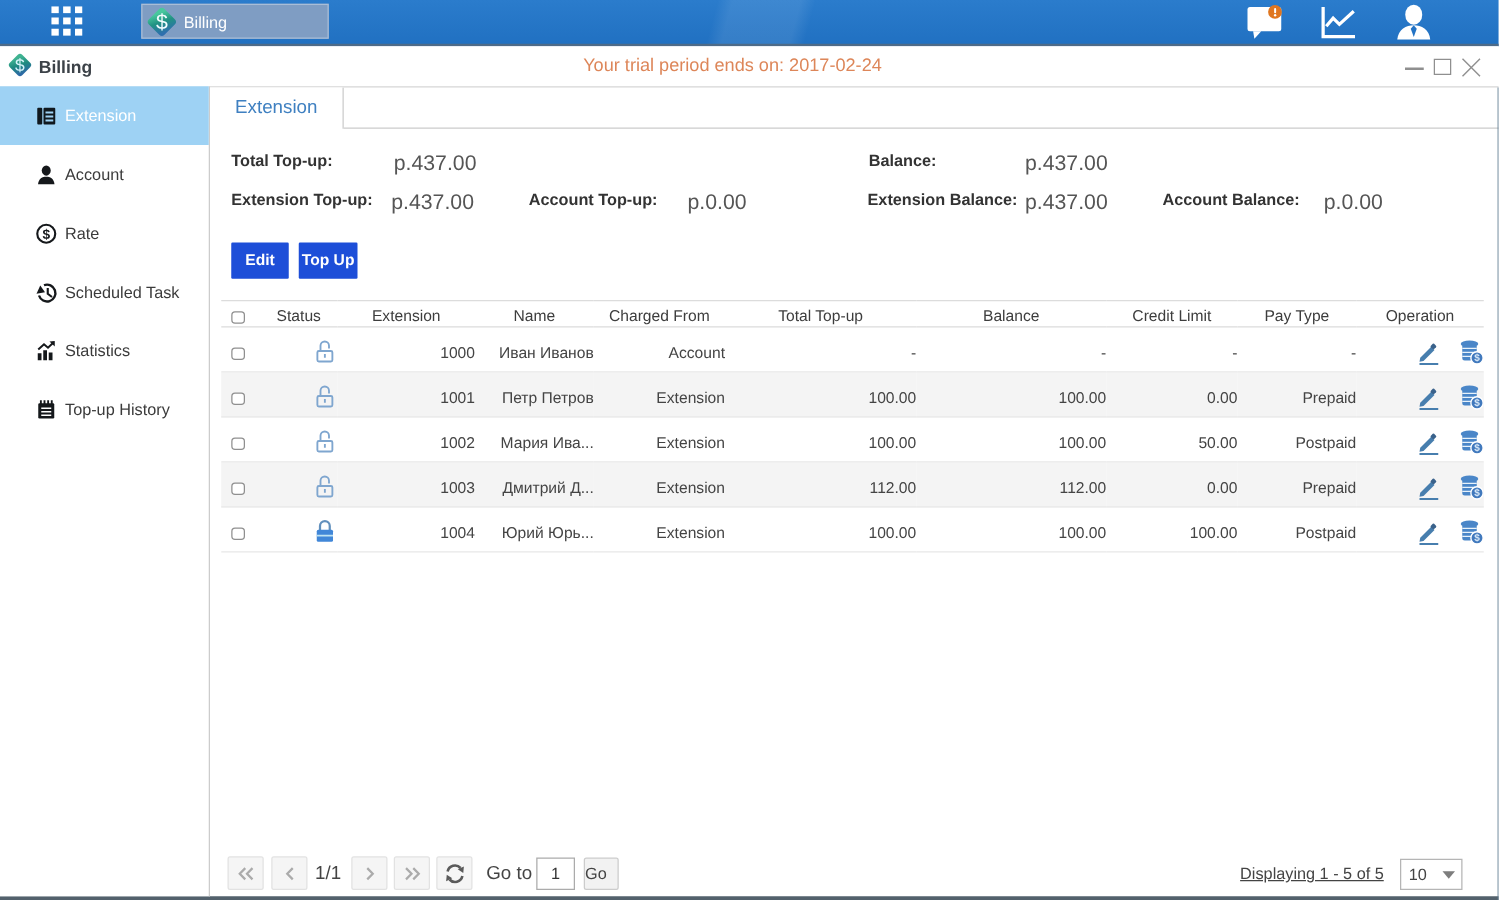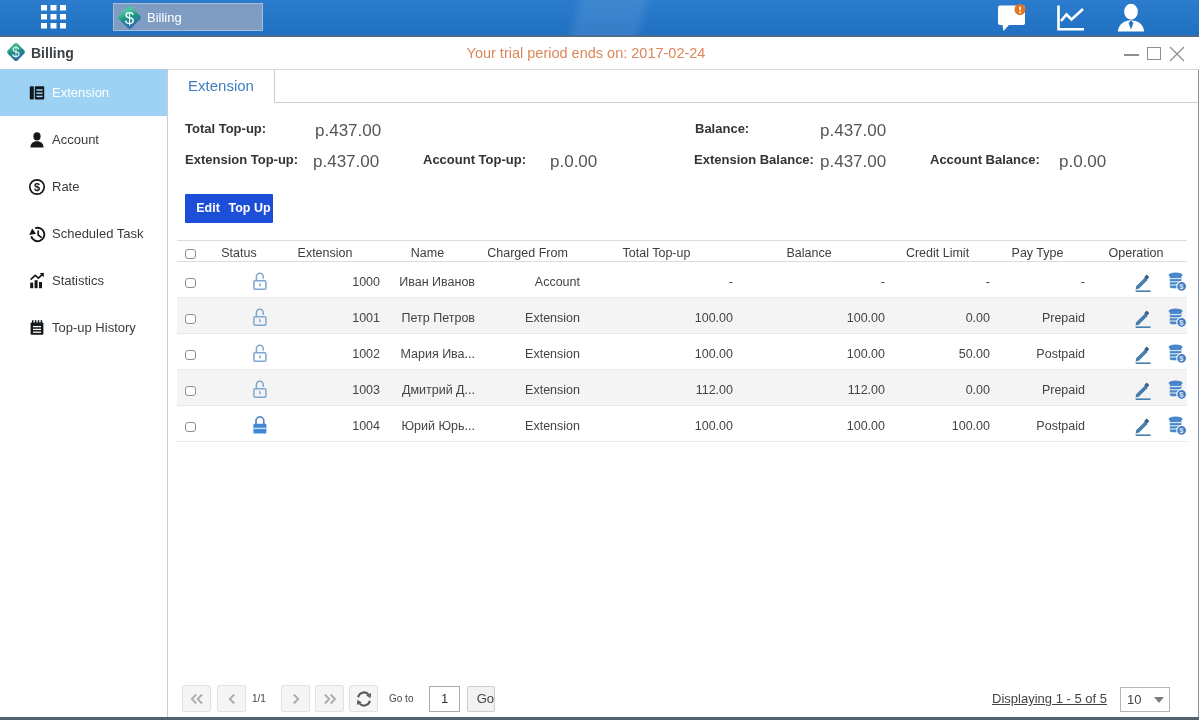--- a/index.html
+++ b/index.html
@@ -42,43 +42,43 @@
 .tab { position:absolute; left:168px; top:70px; width:107px; height:33px; background:#fff;
   border-right:1px solid #ccc; text-align:center; line-height:32px; font-size:15px; color:#3f80c1; }
 .tabline { position:absolute; left:275px; top:102px; width:924px; height:1px; background:#ccc; }
 
 .lbl { position:absolute; font-size:13px; font-weight:bold; color:#333; }
 .val { position:absolute; font-size:17px; color:#555; }
 
 .btn { position:absolute; top:194px; height:29px; background:#1d4ed8; border-radius:1px;
   color:#fff; font-size:12.5px; font-weight:bold; text-align:center; line-height:29px; }
 .btn.edit { left:185px; width:46px; }
-.btn.topup { left:226px; width:47px; }
+.btn.topup { left:239px; width:47px; }
 
 
 table.grid { position:absolute; left:177px; top:240px; width:1010px; border-collapse:collapse;
   font-size:12.5px; color:#444; table-layout:fixed; }
 table.grid th { font-weight:normal; color:#3d3d3d; height:21px; border-top:1px solid #dcdcdc;
   border-bottom:1px solid #dcdcdc; text-align:center; padding-top:4px; box-sizing:border-box; }
 table.grid td { height:36px; text-align:right; border-bottom:1px solid #e8e8e8; padding-top:5px; box-sizing:border-box; }
 table.grid tr.g td { background:#f4f4f4; }
 table.grid th:first-child, table.grid td:first-child { text-align:left; padding-left:8px; }
 .cb { display:inline-block; width:10.5px; height:10px; border:1.5px solid #8f8f8f; border-radius:3px;
   background:#fff; vertical-align:middle; }
 .opcell svg { vertical-align:middle; }
 .opcell { padding-left:4px !important; }
 .op1 { margin-right:16px; }
 .pbtn { position:absolute; top:685px; width:29px; height:27px; background:#f5f5f5;
   border:1px solid #e2e2e2; border-radius:2px; }
 .pbtn svg { position:absolute; left:50%; top:50%; transform:translate(-50%,-50%); }
-.ptext { position:absolute; top:685px; line-height:27px; font-size:10px; color:#444; }
+.ptext { position:absolute; top:685px; line-height:27px; font-size:15px; color:#444; }
 .goin { position:absolute; left:429px; top:686px; width:31px; height:26px; border:1px solid #ababab;
   font-size:13px; color:#333; text-align:center; line-height:24px; background:#fff; }
 .gobtn { position:absolute; left:467px; top:686px; width:28px; height:26px; background:#f2f2f2;
-  border:1px solid #ccc; border-radius:2px; text-align:right; line-height:24px; font-size:13px; color:#444; }
+  border:1px solid #ccc; border-radius:2px; text-align:left; line-height:24px; font-size:13px; color:#444; }
 .disp { position:absolute; left:0; top:685px; width:1107px; text-align:right; line-height:27px;
   font-size:13px; color:#444;text-decoration:underline; }
 .psel { position:absolute; left:1120px; top:687px; width:50px; height:25px; border:1px solid #b5b5b5;
   background:#fff; font-size:13px; color:#444; }
 .psel span { position:absolute; left:6px; top:0; line-height:23px; }
 .psel .tri { position:absolute; left:33px; top:9px; width:0; height:0;
   border-left:5.5px solid transparent; border-right:5.5px solid transparent; border-top:6px solid #7d7d7d; }
 
 .bottomstrip { position:absolute; left:0; top:717px; width:1199px; height:3px; background:#53616c; }
 .rightedge { position:absolute; left:1197.5px; top:70px; width:1.5px; height:650px; background:#5e7b90; opacity:0.8; }

